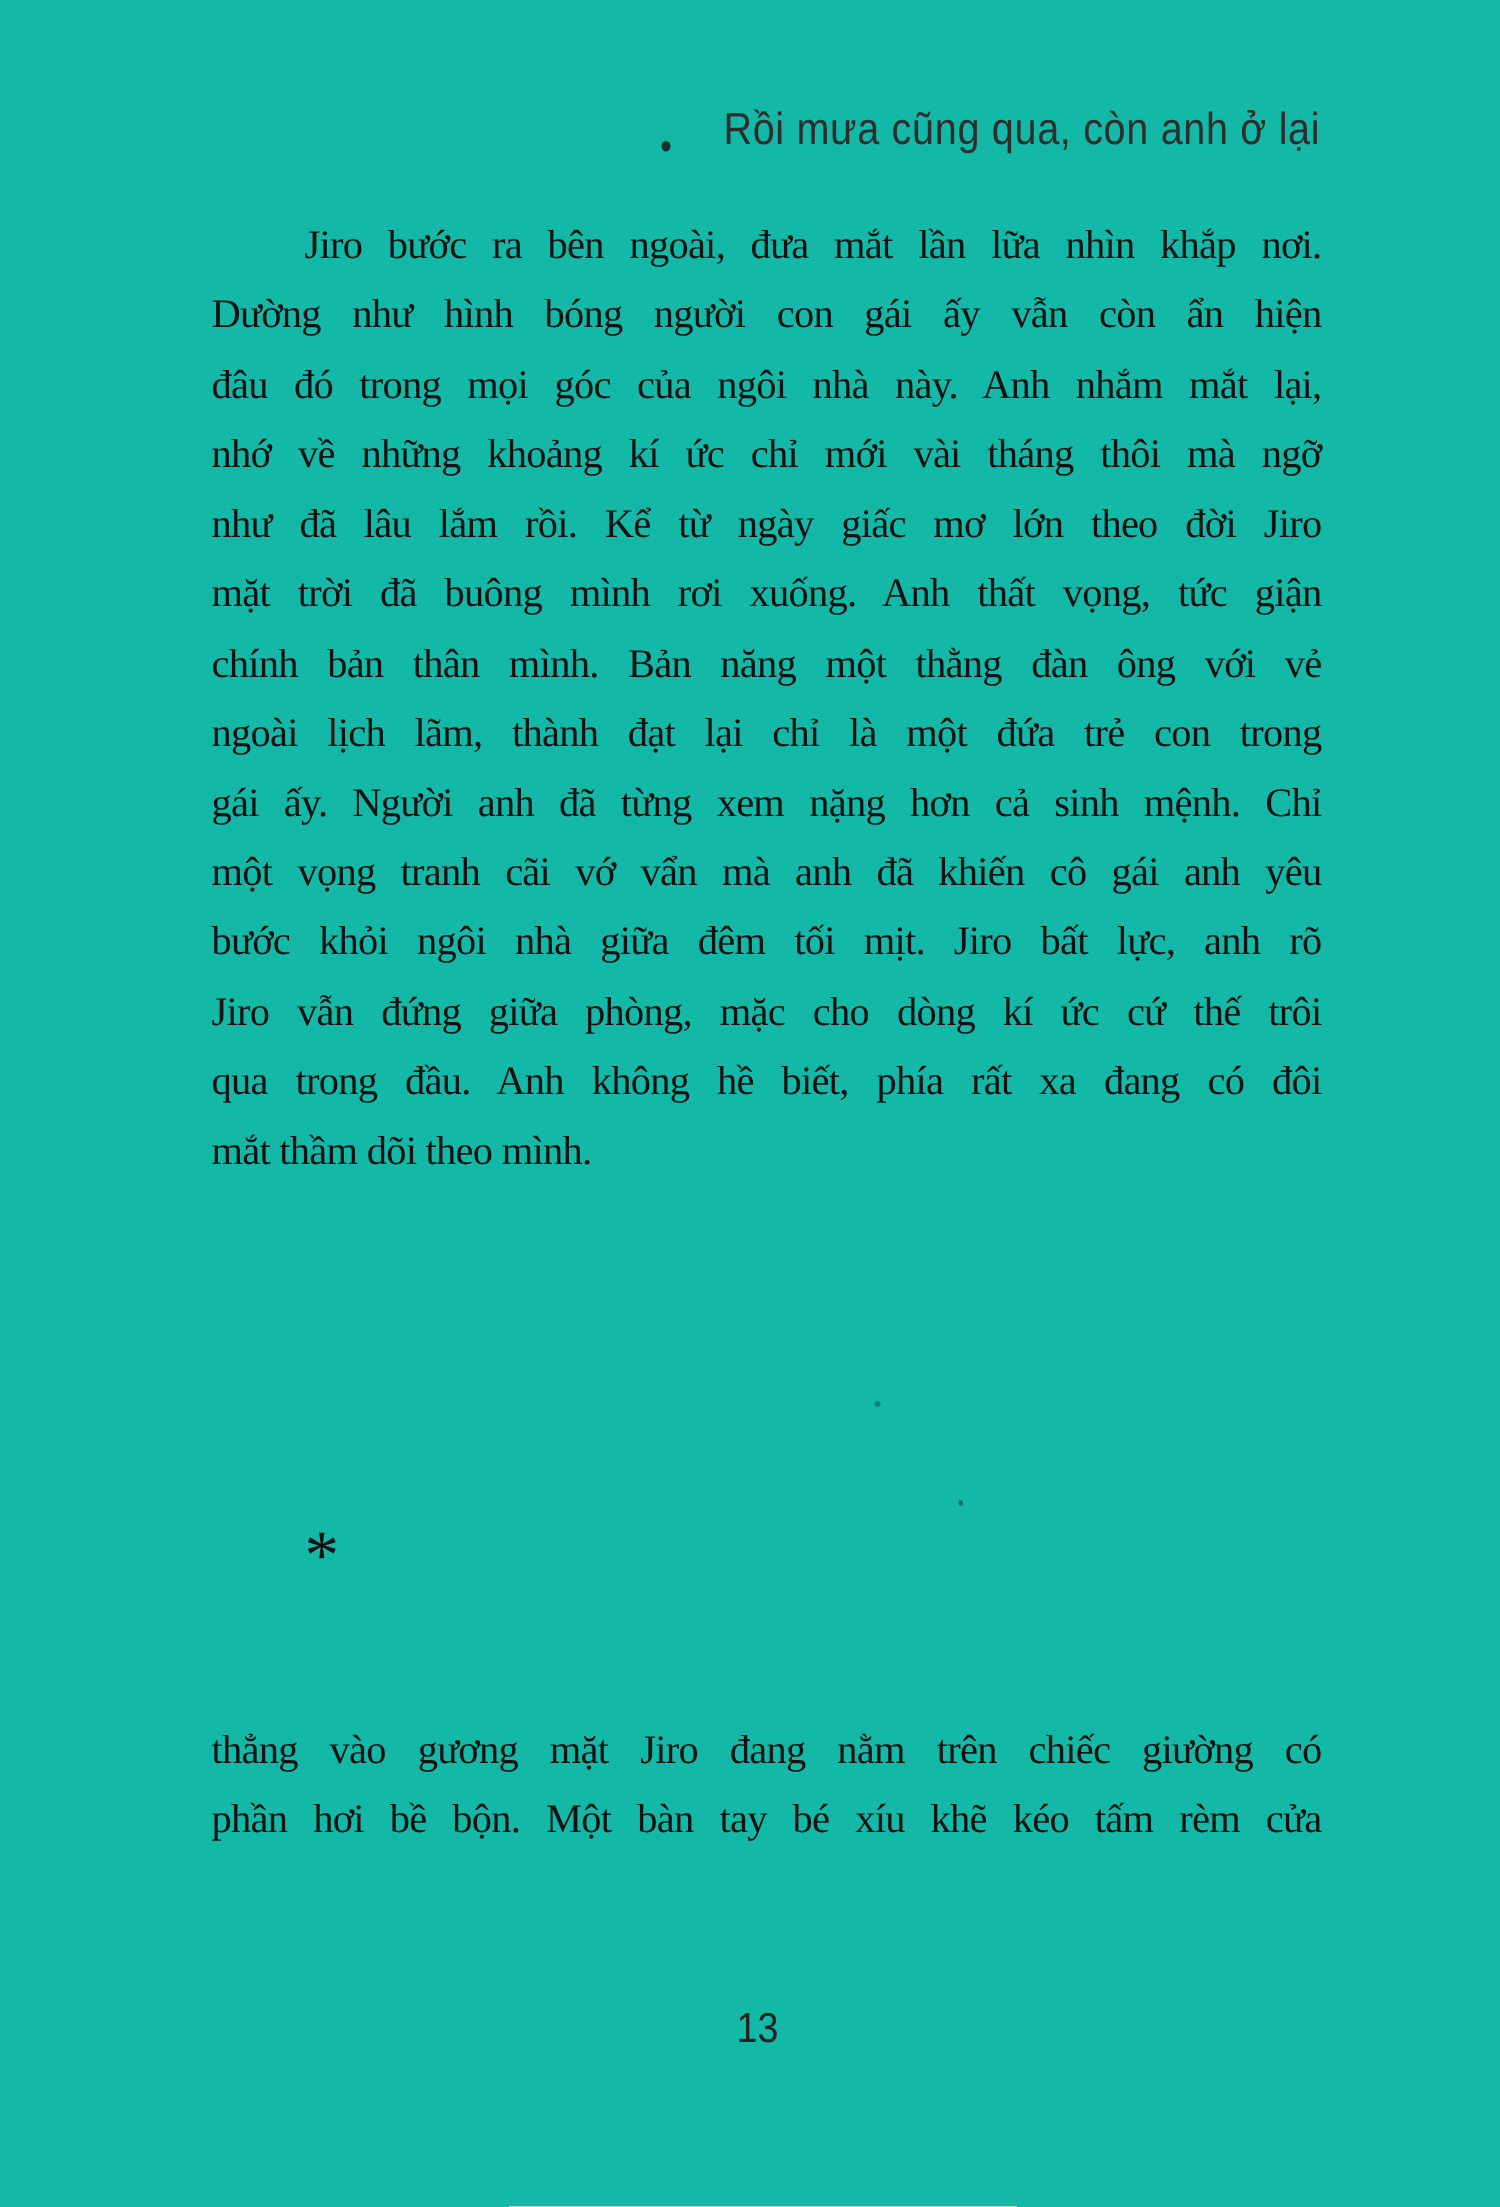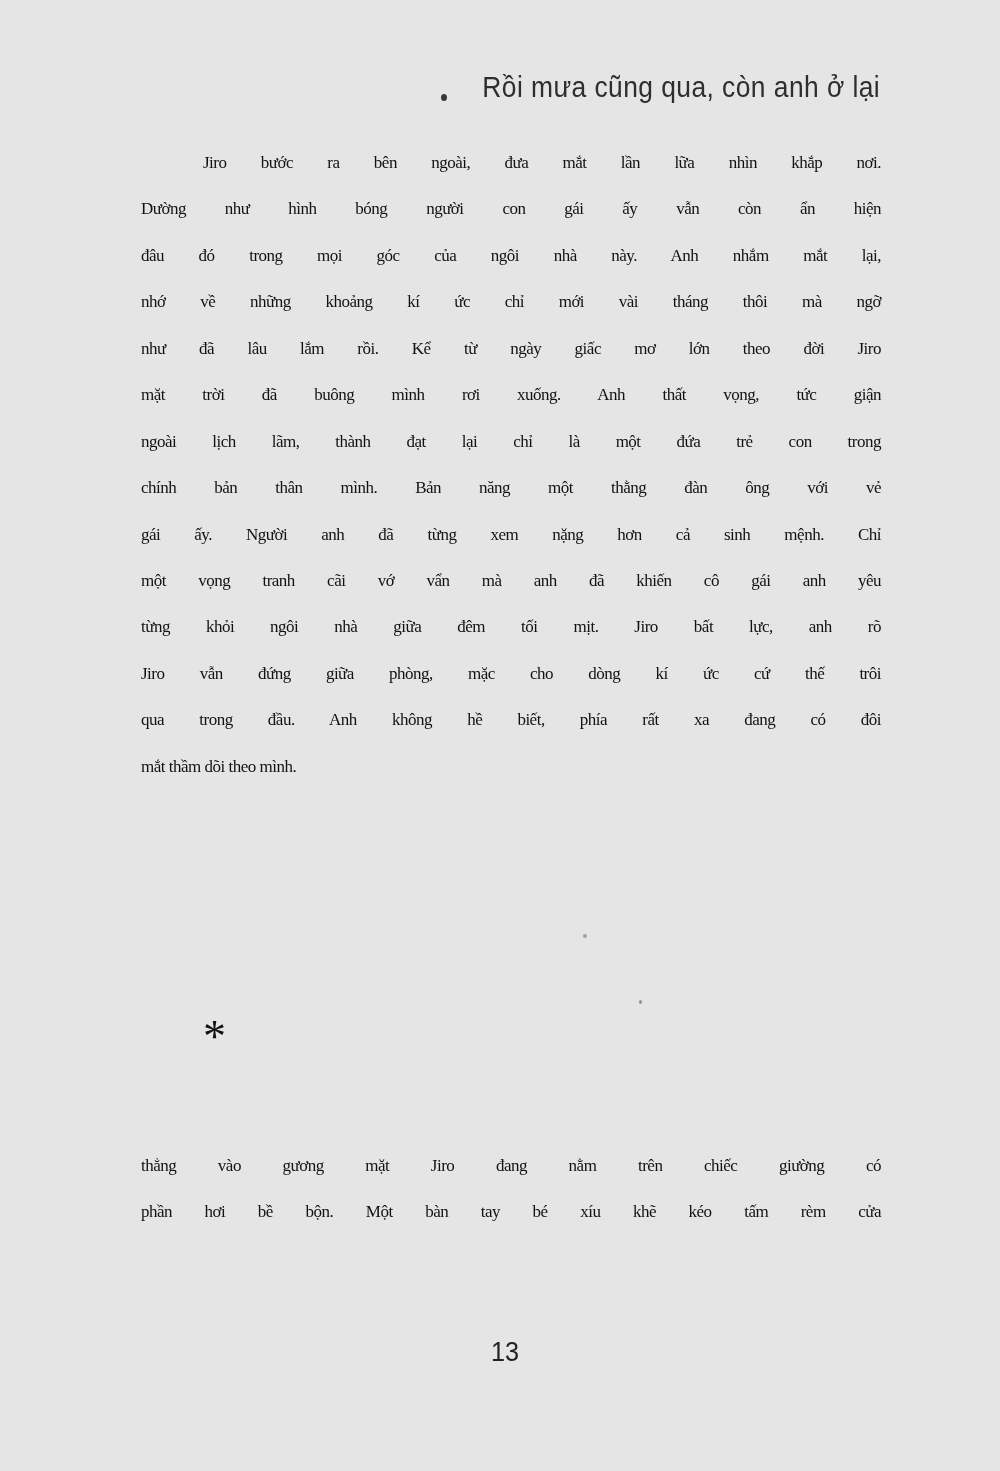--- a/index.html
+++ b/index.html
@@ -8,21 +8,21 @@
     width: 1000px;
     height: 1471px;
     position: relative;
     font-family: "Liberation Serif", "DejaVu Serif", serif;
     color: #141414;
     overflow: hidden;
   }
   .page {
     position: absolute;
     inset: 0;
-    background: #e5e5e5;
+    background: #14b8a6;
   }
 
   
   .running-header {
     position: absolute;
     top: 70px;
     right: 120px;
     font-family: "Liberation Sans", "DejaVu Sans", sans-serif;
     font-weight: 400;
     font-size: 30px;
@@ -31,21 +31,21 @@
     transform: scaleX(0.88);
     transform-origin: right center;
     white-space: nowrap;
   }
 
   
   .text-block {
     position: absolute;
     left: 141px;
     width: 740px;
-    font-size: 17px;
+    font-size: 27px;
     line-height: 46.45px;
     letter-spacing: -0.5px;
     color: #121212;
   }
   .para-1 { top: 140px; }
   .para-2 { top: 1143px; }
   .line {
     text-align: justify;
     text-align-last: justify;
     height: 46.45px;
@@ -100,25 +100,25 @@
 
   <div class="artifact artifact-a"></div>
 
   <div class="text-block para-1 para-ends">
       <div class="line indent">Jiro bước ra bên ngoài, đưa mắt lần lữa nhìn khắp nơi.</div>
       <div class="line">Dường như hình bóng người con gái ấy vẫn còn ẩn hiện</div>
       <div class="line">đâu đó trong mọi góc của ngôi nhà này. Anh nhắm mắt lại,</div>
       <div class="line">nhớ về những khoảng kí ức chỉ mới vài tháng thôi mà ngỡ</div>
       <div class="line">như đã lâu lắm rồi. Kể từ ngày giấc mơ lớn theo đời Jiro</div>
       <div class="line">mặt trời đã buông mình rơi xuống. Anh thất vọng, tức giận</div>
+      <div class="line">chính bản thân mình. Bản năng một thằng đàn ông với vẻ</div>
       <div class="line">ngoài lịch lãm, thành đạt lại chỉ là một đứa trẻ con trong</div>
-      <div class="line">chính bản thân mình. Bản năng một thằng đàn ông với vẻ</div>
       <div class="line">gái ấy. Người anh đã từng xem nặng hơn cả sinh mệnh. Chỉ</div>
       <div class="line">một vọng tranh cãi vớ vẩn mà anh đã khiến cô gái anh yêu</div>
-      <div class="line">từng khỏi ngôi nhà giữa đêm tối mịt. Jiro bất lực, anh rõ</div>
+      <div class="line">bước khỏi ngôi nhà giữa đêm tối mịt. Jiro bất lực, anh rõ</div>
       <div class="line">Jiro vẫn đứng giữa phòng, mặc cho dòng kí ức cứ thế trôi</div>
       <div class="line">qua trong đầu. Anh không hề biết, phía rất xa đang có đôi</div>
       <div class="line">mắt thầm dõi theo mình.</div>
     </div>
 
   <div class="artifact artifact-b"></div>
   <div class="artifact artifact-c"></div>
 
   <div class="separator">*</div>
 

